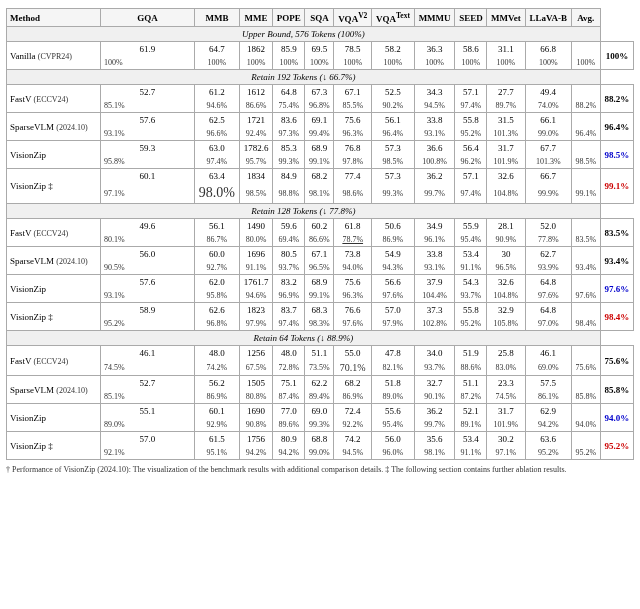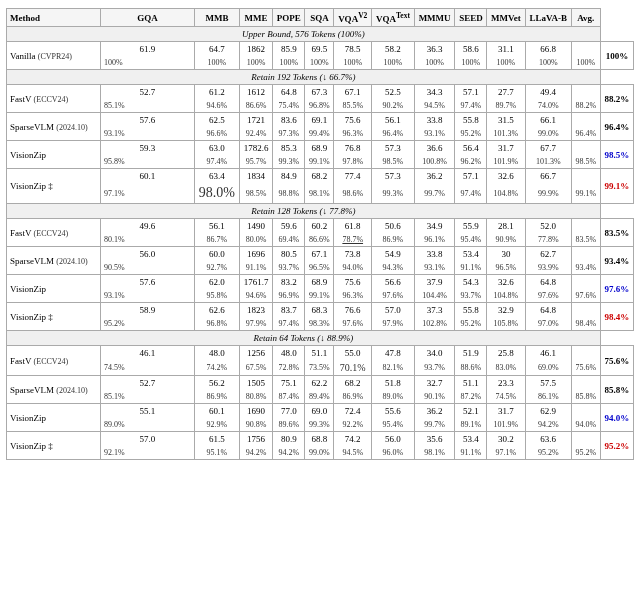--- a/index.html
+++ b/index.html
@@ -473,13 +473,16 @@
           <td style="border-top: none; font-size: 8px; color: rgb(51, 51, 51);">94.5%</td>
           <td style="border-top: none; font-size: 8px; color: rgb(51, 51, 51);">96.0%</td>
           <td style="border-top: none; font-size: 8px; color: rgb(51, 51, 51);">98.1%</td>
           <td style="border-top: none; font-size: 8px; color: rgb(51, 51, 51);">91.1%</td>
           <td style="border-top: none; font-size: 8px; color: rgb(51, 51, 51);">97.1%</td>
           <td style="border-top: none; font-size: 8px; color: rgb(51, 51, 51);">95.2%</td>
           <td style="border-top: none; font-size: 8px; color: rgb(51, 51, 51);">95.2%</td>
         </tr>
       </tbody>
   </table>
+  <div class="footnote">
+    † Performance of VisionZip (2024.10): The visualization of the benchmark results with additional comparison details. ‡ The following section contains further ablation results.
+  </div>
 </div>
 
 </body></html>

